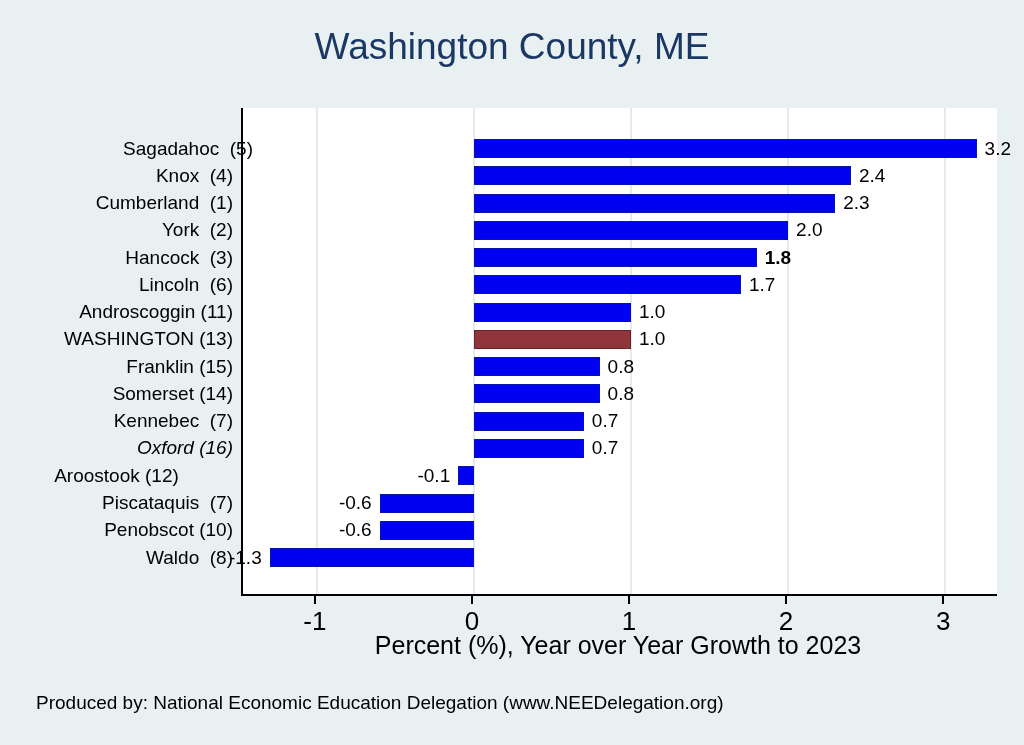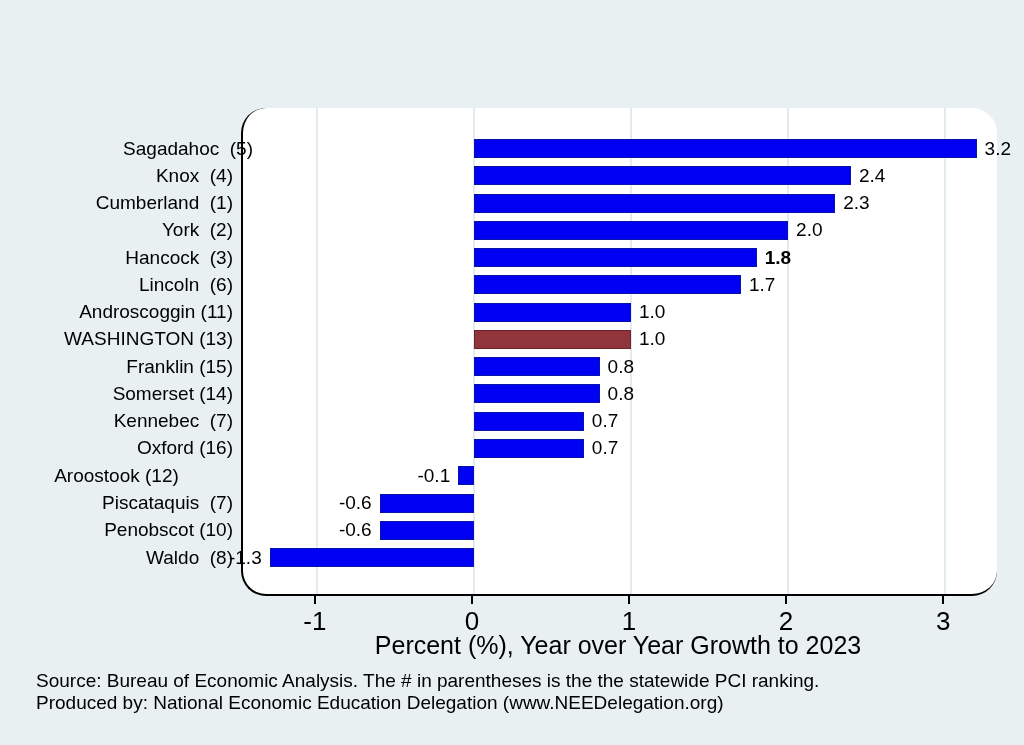--- a/index.html
+++ b/index.html
@@ -18,21 +18,20 @@
   .chart-subtitle{
     position:absolute;left:0;top:72px;width:100%;
     text-align:center;font-size:27px;color:#000;
   }
   #plot{
     position:absolute;left:241px;top:108px;width:754px;height:486px;
     background:#ffffff;
     border-left:2px solid #000;
     border-bottom:2px solid #000;
     overflow:visible;
-    border-radius:25px;
   }
   .gridline{position:absolute;top:0;bottom:0;width:2px;background:#e2ecee;}
   .bar{position:absolute;height:19px;box-sizing:border-box;border:1px solid rgba(15,35,110,0.55);}
   .bar.hl{border:1px solid rgba(70,20,25,0.55);}
   .val-label{
     position:absolute;font-size:19px;color:#000;height:24px;line-height:24px;
     white-space:pre;
   }
   .cat-label{
     position:absolute;left:0;width:233px;text-align:right;
@@ -48,20 +47,21 @@
     text-align:center;font-size:25px;color:#000;
   }
   .note{position:absolute;left:36px;font-size:19px;color:#000;white-space:pre;}
   .note.src{top:670px;}
   .note.prod{top:692px;}
 </style>
 </head>
 <body>
 
 <div id="canvas">
+  <div class="chart-title">Washington County, ME</div>
 
   <div id="plot">
       <div class="gridline" style="left: 72.8292px;"></div>
       <div class="gridline" style="left: 229.912px;"></div>
       <div class="gridline" style="left: 386.996px;"></div>
       <div class="gridline" style="left: 544.079px;"></div>
       <div class="gridline" style="left: 701.163px;"></div>
       <div class="bar" style="top: 31px; left: 230.912px; width: 502.667px; background: rgb(0, 0, 242);"></div>
       <div class="val-label" style="top: 28.5px; left: 741.579px;">3.2</div>
       <div class="bar" style="top: 58.27px; left: 230.912px; width: 377px; background: rgb(0, 0, 242);"></div>
@@ -100,35 +100,34 @@
       <div class="cat-label" style="top: 163.77px;">Knox  (4)</div>
       <div class="cat-label" style="top: 191.04px;">Cumberland  (1)</div>
       <div class="cat-label" style="top: 218.31px;">York  (2)</div>
       <div class="cat-label" style="top: 245.58px;">Hancock  (3)</div>
       <div class="cat-label" style="top: 272.85px;">Lincoln  (6)</div>
       <div class="cat-label" style="top: 300.12px;">Androscoggin (11)</div>
       <div class="cat-label" style="top: 327.39px;">WASHINGTON (13)</div>
       <div class="cat-label" style="top: 354.66px;">Franklin (15)</div>
       <div class="cat-label" style="top: 381.93px;">Somerset (14)</div>
       <div class="cat-label" style="top: 409.2px;">Kennebec  (7)</div>
-      <div class="cat-label" style="top: 436.47px;">Oxford (16)</div>
+      <div class="cat-label" style="top: 436.47px; font-style: italic;">Oxford (16)</div>
       <div class="cat-label" style="top: 463.74px; text-align: center;">Aroostook (12)</div>
       <div class="cat-label" style="top: 491.01px;">Piscataquis  (7)</div>
       <div class="cat-label" style="top: 518.28px;">Penobscot (10)</div>
       <div class="cat-label" style="top: 545.55px;">Waldo  (8)</div>
     </div>
   <div id="xaxis">
       <div class="tick-mark" style="left: 313.829px; top: 596px;"></div>
       <div class="tick-label" style="left: 314.829px; top: 606px;">-1</div>
       <div class="tick-mark" style="left: 470.913px; top: 596px;"></div>
       <div class="tick-label" style="left: 471.913px; top: 606px;">0</div>
       <div class="tick-mark" style="left: 627.996px; top: 596px;"></div>
       <div class="tick-label" style="left: 628.996px; top: 606px;">1</div>
       <div class="tick-mark" style="left: 785.079px; top: 596px;"></div>
       <div class="tick-label" style="left: 786.079px; top: 606px;">2</div>
       <div class="tick-mark" style="left: 942.163px; top: 596px;"></div>
       <div class="tick-label" style="left: 943.163px; top: 606px;">3</div>
     </div>
 
   <div class="x-axis-title">Percent (%), Year over Year Growth to 2023</div>
-  <div class="note src">Source: Bureau of Economic Analysis. The # in parentheses is the the statewide PCI ranking.</div>
   <div class="note prod">Produced by: National Economic Education Delegation (www.NEEDelegation.org)</div>
 </div>
 
 </body></html>

